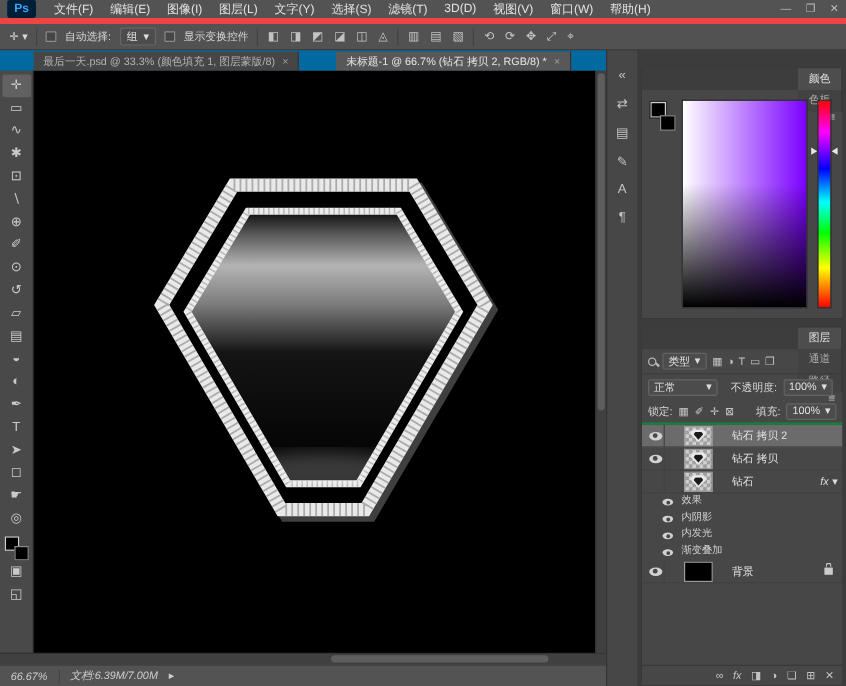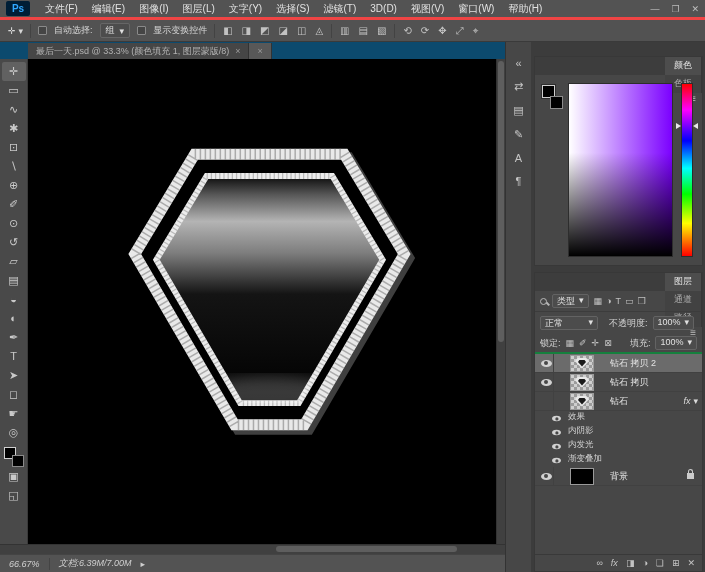--- a/index.html
+++ b/index.html
@@ -1,21 +1,21 @@
 <!DOCTYPE html>
 <html><head>
 <meta charset="utf-8">
 <style>
   * { box-sizing: border-box; margin: 0; padding: 0; }
   body { background:#222; font-family:"Liberation Sans","DejaVu Sans",sans-serif; }
   .app { width:705px; height:572px; background:#535353; color:#d6d6d6; font-size:10px;
          display:flex; flex-direction:column; overflow:hidden; user-select:none; }
 
   
-  .menubar { height:20px; background:#535353; border-bottom:3px solid #ef4444;
+  .menubar { height:20px; background:#535353; border-bottom:5px solid #ef4444;
              display:flex; align-items:center; padding:0 6px; flex:none; }
   .ps-logo { width:24px; height:15px; background:#001e36; color:#31a8ff; font-weight:bold;
              font-size:10px; display:flex; align-items:center; justify-content:center;
              border-radius:2px; margin-right:8px; }
   .menu-item { padding:0 7px; font-size:10px; color:#e2e2e2; }
   .win-controls { margin-left:auto; display:flex; gap:12px; color:#bdbdbd; font-size:9px; }
 
   
   .optionsbar { height:22px; background:#525252; border-bottom:1px solid #3a3a3a;
                 display:flex; align-items:center; padding:0 8px; gap:7px; font-size:9px; flex:none; }
@@ -23,21 +23,21 @@
   .checkbox { width:9px; height:9px; background:#454545; border:1px solid #8a8a8a; border-radius:1px; }
   .dropdown { background:#4c4c4c; border:1px solid #666; border-radius:2px; height:15px;
               display:flex; align-items:center; gap:5px; padding:0 5px; color:#e0e0e0; }
   .opt-icon { color:#c2c2c2; font-size:10px; padding:0 1px; }
   .tool-preset { display:flex; align-items:center; gap:3px; color:#d8d8d8; }
 
   
   .content { flex:1; display:flex; background:#3c3c3c; min-height:0; }
   .left { flex:1; display:flex; flex-direction:column; min-width:0; }
 
-  .tabbar { height:17px; background:#0c4a6e; display:flex; align-items:flex-end; padding-left:28px; flex:none; }
+  .tabbar { height:17px; background:#0369a1; display:flex; align-items:flex-end; padding-left:28px; flex:none;gap:31px; }
   .tab { height:16px; display:flex; align-items:center; gap:6px; padding:0 8px;
          background:#464646; color:#b2b2b2; font-size:9px; border-right:1px solid #333;
          white-space:nowrap; overflow:hidden; }
   .tab.active { background:#585858; color:#e6e6e6; }
   .tab-close { color:#9a9a9a; }
 
   .workrow { flex:1; display:flex; min-height:0; }
   .tools { width:28px; background:#494949; border-right:1px solid #3a3a3a; display:flex;
            flex-direction:column; align-items:center; padding-top:3px; flex:none; }
   .tool { width:24px; height:19px; display:flex; align-items:center; justify-content:center;
@@ -196,20 +196,21 @@
 
   <div class="content">
     <div class="left">
 
       <div class="tabbar">
         <div class="tab">
           <span>最后一天.psd @ 33.3% (颜色填充 1, 图层蒙版/8)</span>
           <span class="tab-close">×</span>
         </div>
         <div class="tab active">
+          <span>未标题-1 @ 66.7% (钻石 拷贝 2, RGB/8) *</span>
           <span class="tab-close">×</span>
         </div>
       </div>
 
       <div class="workrow">
 
         <div class="tools">
           <div class="tool active">✛</div>
           <div class="tool">▭</div>
           <div class="tool">∿</div>

